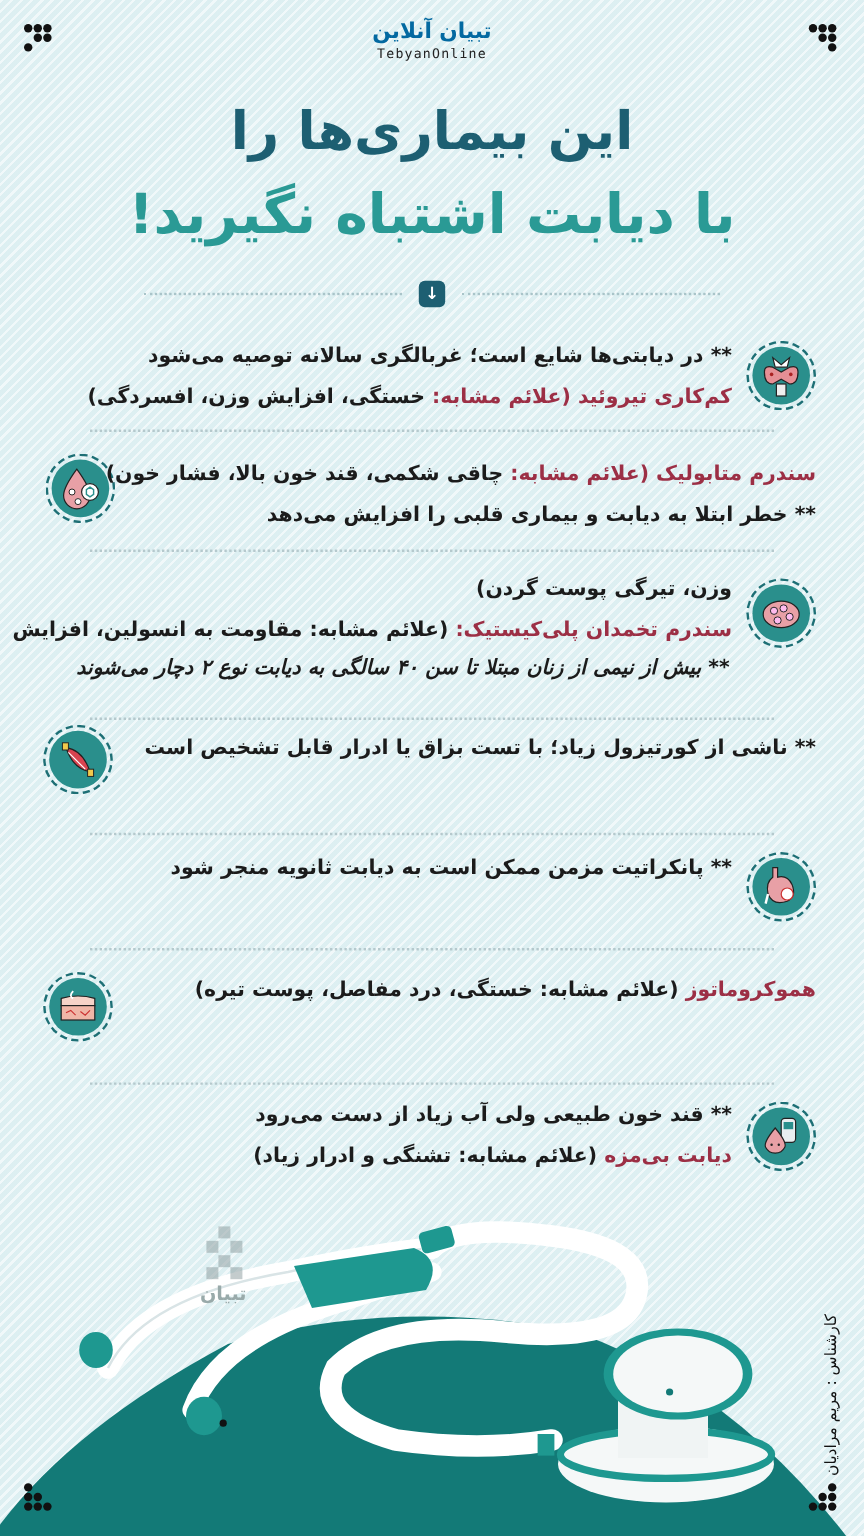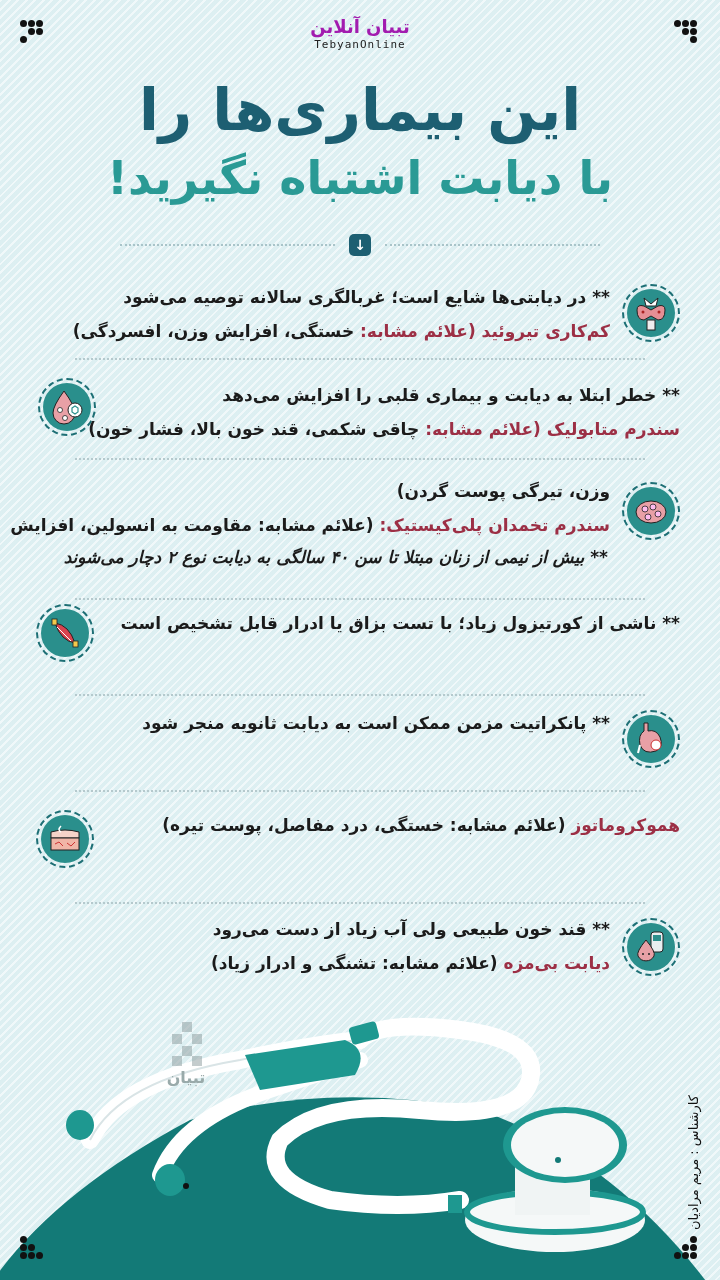--- a/index.html
+++ b/index.html
@@ -13,25 +13,25 @@
     direction: rtl;
   }
   .corner { position: absolute; width: 26px; height: 26px; }
   .corner span { position: absolute; width: 7px; height: 7px; background: #111; border-radius: 50%; }
   .c-tl { left: 20px; top: 20px; }
   .c-tr { right: 20px; top: 20px; }
   .c-bl { left: 20px; bottom: 18px; }
   .c-br { right: 20px; bottom: 18px; }
 
   .logo { position: absolute; top: 16px; left: 0; width: 720px; text-align: center; direction: rtl; }
-  .logo-fa { font-family: "DejaVu Sans", sans-serif; font-weight: bold; font-size: 18px; color: #a21caf; line-height: 22px; }
+  .logo-fa { font-family: "DejaVu Sans", sans-serif; font-weight: bold; font-size: 18px; color: #0369a1; line-height: 22px; }
   .logo-en { font-family: "DejaVu Sans Mono", monospace; font-size: 11px; color: #222; letter-spacing: 1px; direction: ltr; line-height: 14px; }
 
   .title { position: absolute; left: 0; width: 720px; text-align: center; font-family: "DejaVu Sans", sans-serif; font-weight: bold; }
-  .title-1 { top: 78px; font-size: 58px; color: #1d5f72; line-height: 64px; }
+  .title-1 { top: 78px; font-size: 44px; color: #1d5f72; line-height: 64px; }
   .title-2 { top: 146px; font-size: 46px; color: #2a9a95; line-height: 64px; }
 
   .divider-row { position: absolute; top: 233px; left: 120px; width: 480px; height: 24px; display: flex; align-items: center; justify-content: center; }
   .dots { flex: 1; border-top: 2px dotted #a9c4c9; height: 0; }
   .down-btn { width: 22px; height: 22px; border-radius: 5px; background: #1d5f72; margin: 0 14px; display: flex; align-items: center; justify-content: center; color: #fff; font-size: 14px; font-weight: bold; }
 
   .item { position: absolute; left: 0; width: 720px; }
   .item .icon {
     position: absolute; width: 58px; height: 58px; border-radius: 50%;
     border: 2px dashed #1d6f75; padding: 3px;
@@ -109,22 +109,22 @@
       <svg width="36" height="38" viewBox="0 0 36 38">
         <path d="M15 3 Q4 18 4 25 A11 11 0 0 0 26 25 Q26 18 15 3Z" fill="#e8a0a6" stroke="#222" stroke-width="1"></path>
         <circle cx="11" cy="22" r="2.5" fill="#fff" stroke="#222" stroke-width="0.8"></circle>
         <circle cx="16" cy="30" r="2.5" fill="#fff" stroke="#222" stroke-width="0.8"></circle>
         <circle cx="26" cy="22" r="7" fill="#fff" stroke="#222" stroke-width="1"></circle>
         <path d="M23 20 L26 18 L29 20 L29 24 L26 26 L23 24Z" fill="none" stroke="#2a8f8c" stroke-width="1.2"></path>
       </svg>
     </div>
   </div>
   <div class="lines" style="right:40px; top:0;">
+    <div><span class="name">سندرم متابولیک</span><span class="name"> (علائم مشابه: </span><span>چاقی شکمی، قند خون بالا، فشار خون)</span></div>
     <div>** خطر ابتلا به دیابت و بیماری قلبی را افزایش می‌دهد</div>
-    <div><span class="name">سندرم متابولیک</span><span class="name"> (علائم مشابه: </span><span>چاقی شکمی، قند خون بالا، فشار خون)</span></div>
   </div>
   <div class="sep" style="top:80px;"></div>
 </div>
 
 <div class="item" style="top:474px;">
   <div class="icon" style="right:40px; top:8px;">
     <div class="inner">
       <svg width="36" height="32" viewBox="0 0 36 32">
         <ellipse cx="18" cy="17" rx="15" ry="11" fill="#e8a0a6" stroke="#222" stroke-width="1"></ellipse>
         <circle cx="12" cy="14" r="3" fill="#fbe" stroke="#222" stroke-width="0.8"></circle>

